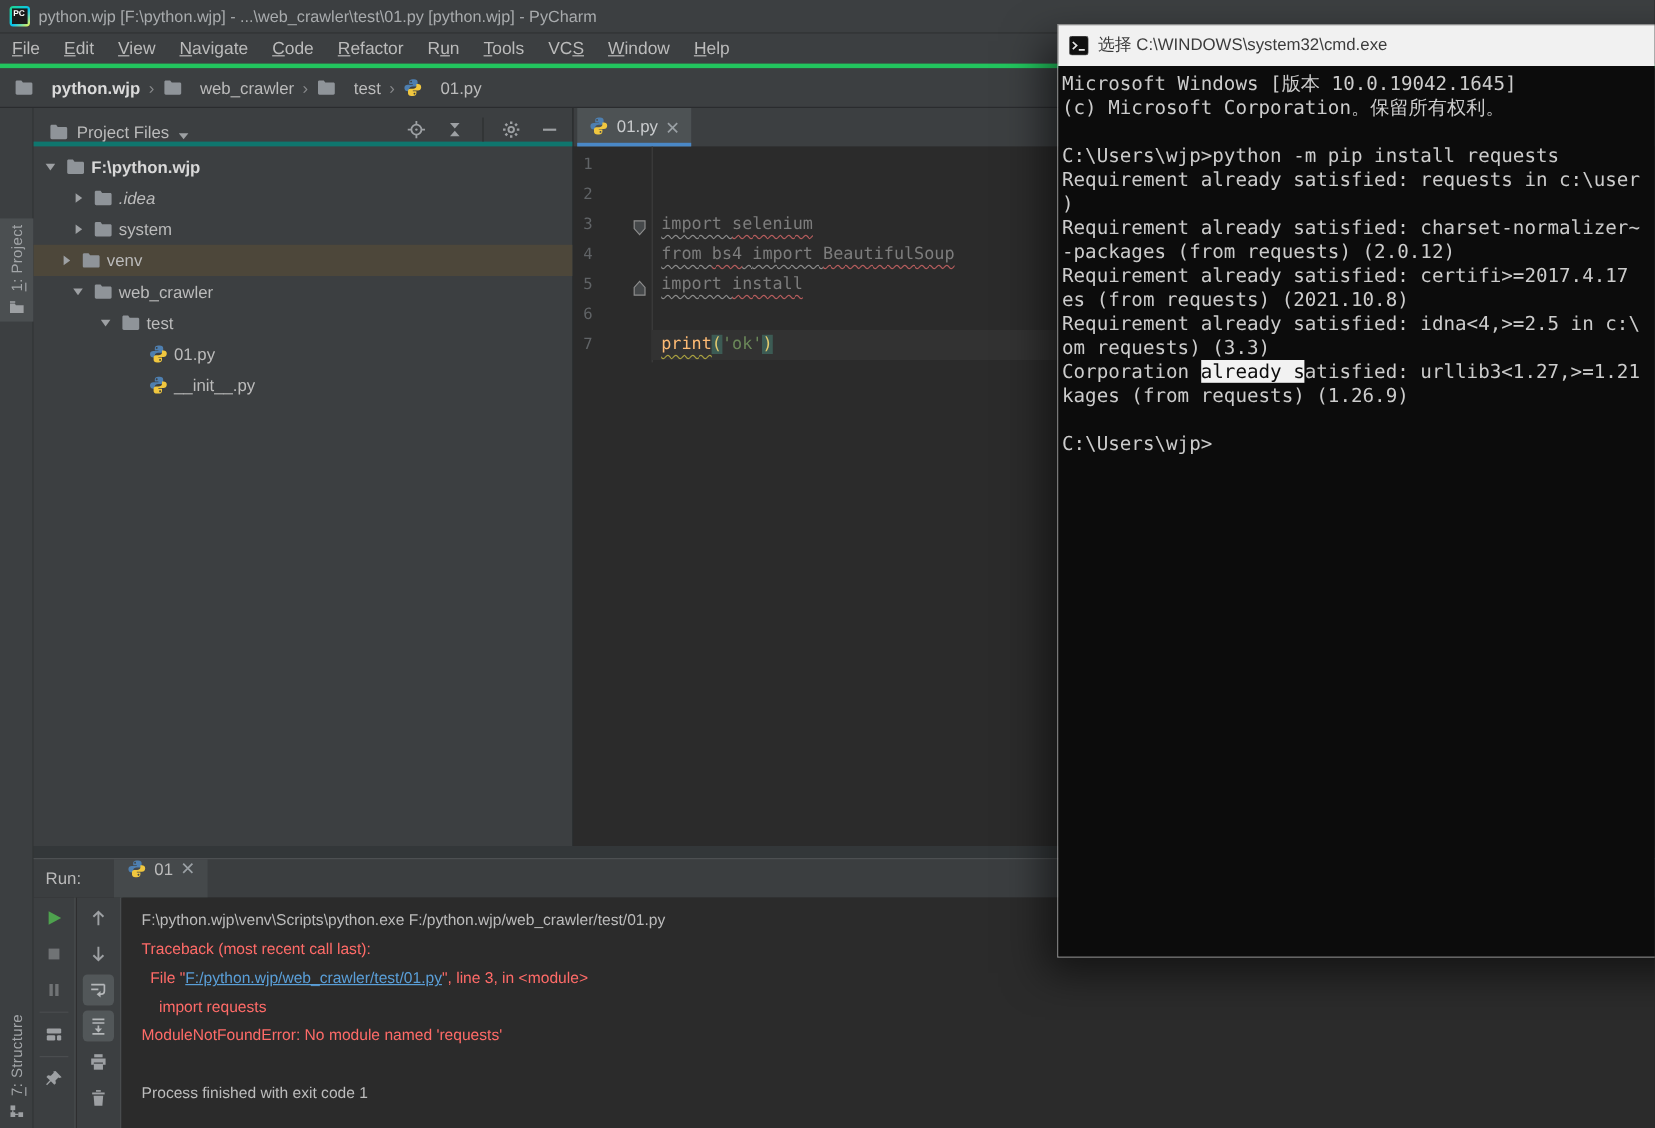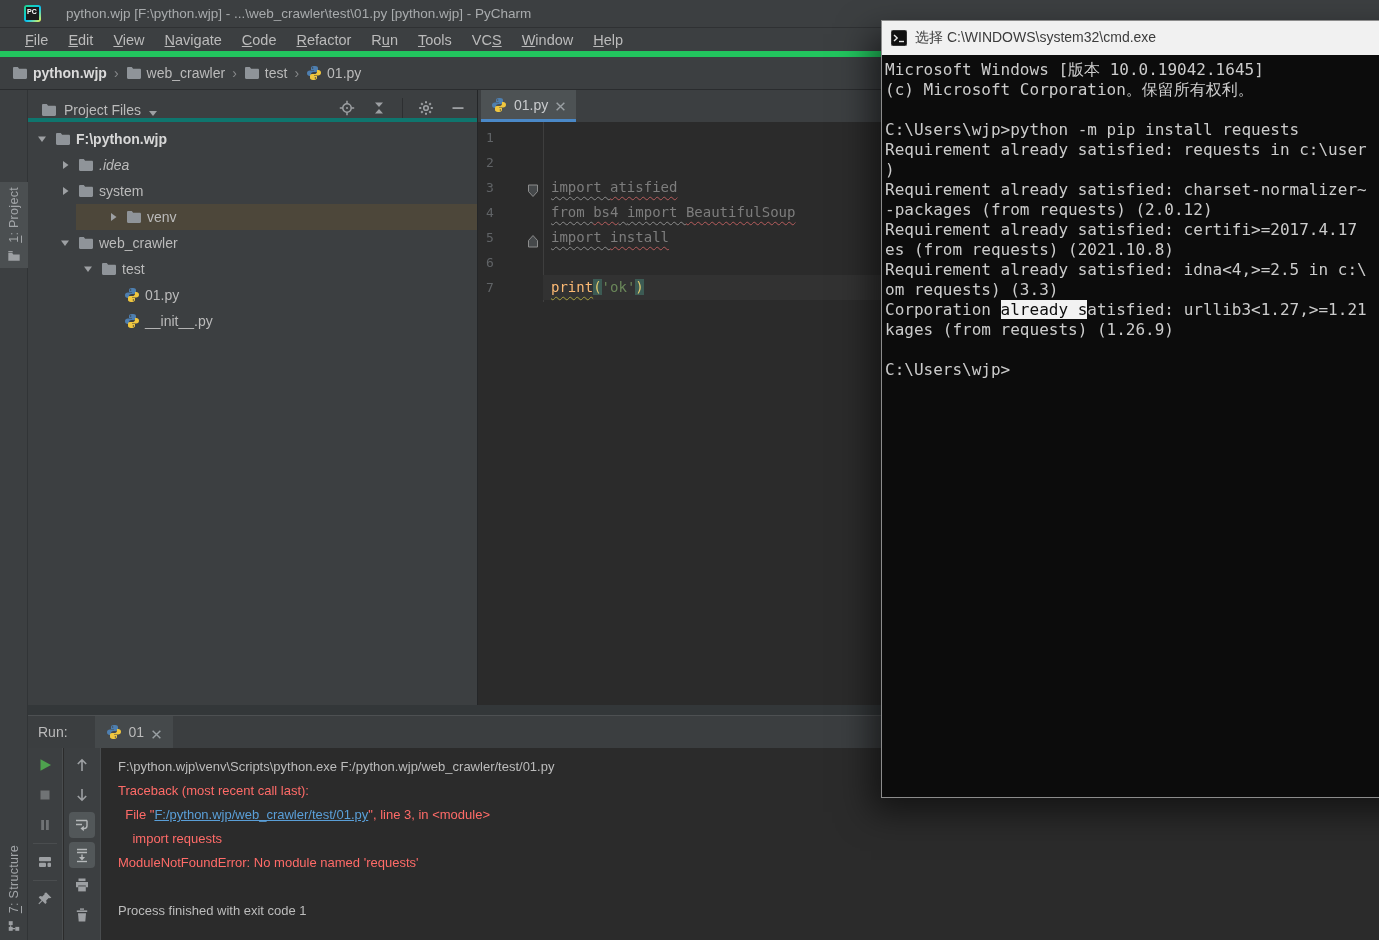--- a/index.html
+++ b/index.html
@@ -3,33 +3,33 @@
 <meta charset="utf-8">
 <style>
   *{margin:0;padding:0;box-sizing:border-box}
   html,body{width:1379px;height:940px;overflow:hidden}
   body{font-family:"Liberation Sans",sans-serif;background:#2b2b2b}
   .app{position:relative;width:1379px;height:940px;background:#2b2b2b;overflow:hidden}
   .icon{display:inline-flex;width:16px;height:16px;flex:none;align-items:center;justify-content:center}
   .icon svg{width:100%;height:100%}
 
   
-  #titlebar{position:absolute;left:0;top:0;width:100%;height:28px;background:#3c3f41;display:flex;align-items:center;gap:25px;padding-left:24px;border-bottom:1px solid #2f3133}
+  #titlebar{position:absolute;left:0;top:0;width:100%;height:28px;background:#3c3f41;display:flex;align-items:center;gap:7px;padding-left:8px;border-bottom:1px solid #2f3133}
   .pc-logo{position:relative;width:17px;height:17px;border-radius:3px;background:linear-gradient(135deg,#21d789,#07c3f2 55%,#fcf84a);flex:none}
   .pc-logo i{position:absolute;inset:2px;background:#1b1b1b;font-style:normal;color:#fff;font-size:7px;font-weight:bold;display:flex;align-items:flex-start;justify-content:flex-start;padding:1px}
   #window-title{color:#a8abad;font-size:13.5px;white-space:nowrap}
 
   
-  #menubar{position:absolute;left:0;top:28px;width:100%;height:29px;background:#3c3f41;display:flex;align-items:center;padding-left:15px;border-bottom:6px solid #22c55e}
+  #menubar{position:absolute;left:0;top:28px;width:100%;height:29px;background:#3c3f41;display:flex;align-items:center;padding-left:0;border-bottom:4px solid #22c55e}
   .menu-item{color:#bbbbbb;font-size:14.5px;padding:4px 10px;white-space:nowrap;cursor:default}
   .menu-item .mn{text-decoration:underline}
 
   
   #navbar{position:absolute;left:0;top:57px;width:100%;height:33px;background:#3c3f41;display:flex;align-items:center;padding-left:12px;border-bottom:1px solid #2a2c2e}
-  .crumb{display:flex;align-items:center;gap:5px;color:#bbbbbb;font-size:14px;white-space:nowrap}
+  .crumb{display:flex;align-items:center;gap:15px;color:#bbbbbb;font-size:14px;white-space:nowrap}
   .crumb.bold .crumb-label{font-weight:bold;color:#dadada}
   .crumb-sep{color:#87898b;font-size:14px;padding:0 7px}
 
   
   #stripe{position:absolute;left:0;top:90px;width:28px;height:850px;background:#3c3f41;border-right:1px solid #313436}
   .stripe-btn{position:absolute;left:0;width:28px;display:flex;flex-direction:column;align-items:center;gap:6px;color:#a2a5a8;font-size:12.5px;padding:5px 0}
   .stripe-btn .stripe-txt{writing-mode:vertical-rl;transform:rotate(180deg);white-space:nowrap;letter-spacing:.3px}
   .stripe-btn .mn{text-decoration:underline}
   #stripe-project{top:92px;background:#4b4f51}
   #stripe-structure{top:750px}
@@ -71,21 +71,21 @@
   .c-paren{color:#e2c96e;background:#3c5b54}
   .c-str{color:#6a8759}
 
   
   #band{position:absolute;left:28px;top:705px;right:0;height:10px;background:#333739}
 
   
   #run{position:absolute;left:28px;top:715px;right:0;bottom:0}
   #run-header{height:33px;background:#3b3e40;border-top:1px solid #4d5052;display:flex;align-items:stretch;padding-left:10px}
   #run-label{color:#bbbbbb;font-size:14px;align-self:center}
-  #run-tab{margin-left:27px;display:flex;align-items:center;gap:7px;padding:0 11px;background:#45494b;color:#bbbbbb;font-size:14px}
+  #run-tab{margin-left:27px;display:flex;gap:7px;padding:0 11px;background:#45494b;color:#bbbbbb;font-size:14px}
   #run-body{position:absolute;top:33px;left:0;right:0;bottom:0}
   .rtb{position:absolute;top:0;bottom:0;background:#3c3f41}
   #rtb1{left:0;width:35px;border-right:1px solid #494c4e}
   #rtb2{left:36px;width:37px;border-right:1px solid #494c4e}
   .tbtn{width:26px;height:26px;margin:4px auto;display:flex;align-items:center;justify-content:center;border-radius:4px}
   .tbtn svg{width:16px;height:16px}
   .tbtn.active{background:#525759}
   .tb-div{height:1px;background:#4a4d4f;margin:5px 5px}
   #console{position:absolute;left:74px;top:0;right:0;bottom:0;background:#2b2b2b;padding:7px 0 0 16px;overflow:hidden}
   .con-line{font-family:Liberation Sans, sans-serif;font-size:13px;line-height:24px;white-space:pre}
@@ -262,21 +262,21 @@
               <path fill="#9da0a3" d="M3 1l5.5 4L3 9z"></path>
             </svg>
           </span>
           <span class="icon">
             <svg viewBox="0 0 16 16">
               <path fill="#8f9499" d="M1 3.2C1 2.5 1.5 2 2.2 2h3.6l1.3 1.8h6.7c.7 0 1.2.5 1.2 1.2v7.8c0 .7-.5 1.2-1.2 1.2H2.2C1.5 14 1 13.5 1 12.8V3.2z"></path>
             </svg>
           </span>
           <span class="tlabel">system</span>
         </div>
-        <div class="trow sel" style="padding-left: 29px; margin-left: 48px;">
+        <div class="trow sel" style="padding-left: 19px;">
           <span class="tarrow">
             <svg viewBox="0 0 10 10">
               <path fill="#9da0a3" d="M3 1l5.5 4L3 9z"></path>
             </svg>
           </span>
           <span class="icon">
             <svg viewBox="0 0 16 16">
               <path fill="#8f9499" d="M1 3.2C1 2.5 1.5 2 2.2 2h3.6l1.3 1.8h6.7c.7 0 1.2.5 1.2 1.2v7.8c0 .7-.5 1.2-1.2 1.2H2.2C1.5 14 1 13.5 1 12.8V3.2z"></path>
             </svg>
           </span>
@@ -354,21 +354,21 @@
             <span class="ecode"></span>
           </div>
           <div class="eline">
             <span class="gnum">2</span>
             <span class="ecode"></span>
           </div>
           <div class="eline">
             <span class="gnum">3<span class="fold"><svg viewBox="0 0 12 14">
                   <path fill="#45484a" stroke="#8c8c8c" d="M1.5 1h9v6.5L6 12.5 1.5 7.5z"></path>
                 </svg></span></span>
-            <span class="ecode"><span class="c-kw">import </span><span class="c-unres">atisfied</span></span>
+            <span class="ecode"><span class="c-kw">import </span><span class="c-unres">selenium</span></span>
           </div>
           <div class="eline">
             <span class="gnum">4</span>
             <span class="ecode"><span class="c-kw">from </span><span class="c-unres">bs4</span><span class="c-kw"> </span><span class="c-kw">import </span><span class="c-unres">BeautifulSoup</span></span>
           </div>
           <div class="eline">
             <span class="gnum">5<span class="fold"><svg viewBox="0 0 12 14">
                   <path fill="#45484a" stroke="#8c8c8c" d="M1.5 13h9V6.5L6 1.5 1.5 6.5z"></path>
                 </svg></span></span>
             <span class="ecode"><span class="c-kw">import </span><span class="c-unres">install</span></span>

